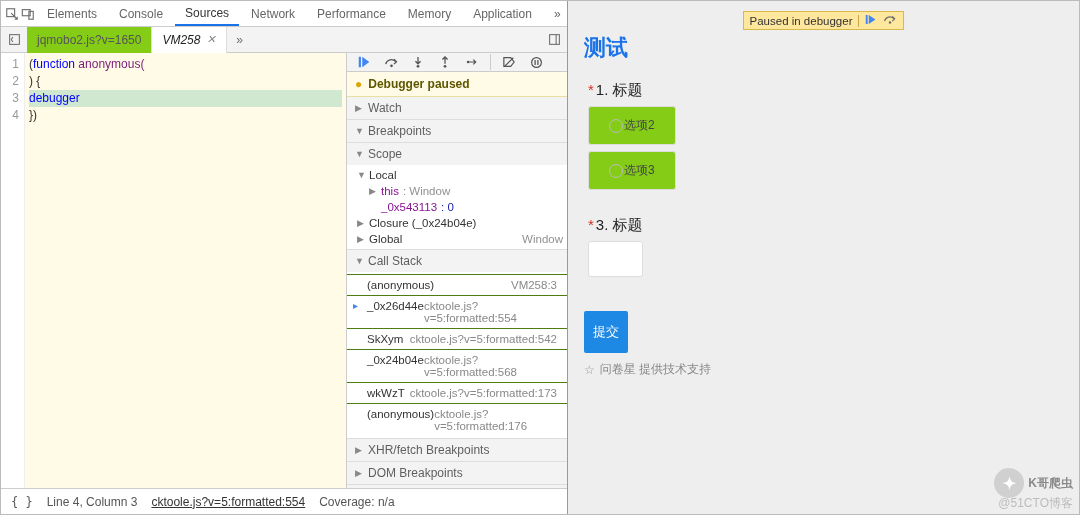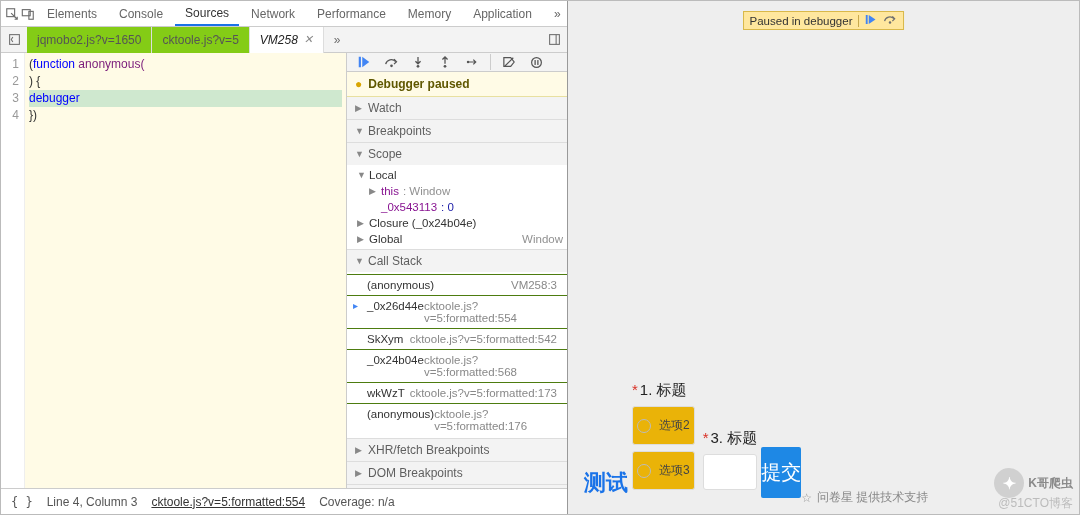--- a/index.html
+++ b/index.html
@@ -54,32 +54,32 @@
 .gray{color:#919191}
 .rowend{margin-left:auto;color:#919191}
 .stack-row{display:flex;justify-content:space-between;padding:4px 10px 4px 20px;border-top:1px solid #4d7c0f;font-family:Consolas,Menlo,monospace;font-size:11.5px}
 .stack-row .loc{color:#888}
 .stack-row .dot{position:absolute;left:6px;color:#4285f4;font-size:10px}
 .stack-row{position:relative}
 
 .dt-footer{height:26px;border-top:1px solid #ccc;display:flex;align-items:center;gap:14px;padding:0 10px;color:#555}
 .dt-footer .link{text-decoration:underline;color:#333}
 
-.page{flex:1;background:#eee;position:relative;display:flex;flex-direction:row;align-items:flex-end;padding:8px 16px}
+.page{flex:1;background:#eee;position:relative;display:flex;flex-direction:column;align-items:flex-start;padding:8px 16px}
 .paused-tip{position:absolute;top:10px;left:50%;transform:translateX(-50%);background:#ffe79e;border:1px solid #d9b84a;padding:2px 6px;display:flex;align-items:center;gap:6px;font-size:11.5px;color:#333}
 .paused-tip .blueic{color:#4285f4}
 .paused-tip .sep2{width:1px;height:12px;background:#c7a84a}
 .pg-title{text-align:center;font-size:22px;font-weight:700;color:#1a73e8;margin:24px 0 8px}
 .q{margin:10px 4px}
 .q-title{font-size:15px;color:#222;margin-bottom:6px}
 .q-title .star{color:#d93025;margin-right:2px}
-.opt{background:#eab308;border:1px solid #ddd;border-radius:3px;padding:10px 4px;margin:6px 0;display:flex;align-items:center;gap:8px;color:#444}
+.opt{background:#84cc16;border:1px solid #ddd;border-radius:3px;padding:10px 20px;margin:6px 0;display:flex;align-items:center;gap:1px;color:#444}
 .radio{width:14px;height:14px;border:1.5px solid #bbb;border-radius:50%}
 .text-input{background:#fff;border:1px solid #ddd;border-radius:3px;height:36px;margin:6px 0}
-.submit{background:#1e88e5;color:#fff;text-align:center;padding:12px 0;border-radius:2px;margin:18px 0 8px;font-size:20px;cursor:pointer}
+.submit{background:#1e88e5;color:#fff;text-align:center;padding:12px 9px;border-radius:2px;margin:18px 0 8px;font-size:13px;cursor:pointer}
 .foot-note{text-align:center;color:#888;font-size:12px;display:flex;align-items:center;justify-content:center;gap:5px}
 .star-ic{color:#999}
 
 .wx{position:absolute;right:6px;bottom:16px;display:flex;align-items:center;gap:4px;color:#8a8a8a;font-weight:700}
 .wx .circ{width:30px;height:30px;border-radius:50%;background:#d0d0d0;display:flex;align-items:center;justify-content:center;color:#fff;font-size:16px}
 .blog{position:absolute;right:6px;bottom:2px;color:#bcbcbc;font-size:12px}
 </style>
 </head>
 <body>
 
@@ -119,21 +119,20 @@
     </div>
 
     <div class="file-tabs">
       <div class="iconbtn">
           <svg width="13" height="13" viewBox="0 0 16 16" fill="none" stroke="#6e6e6e" stroke-width="1.3">
             <rect x="2" y="2" width="12" height="12"></rect>
             <path d="M6 5 L4 8 L6 11"></path>
           </svg>
         </div>
       <div class="file-tab">jqmobo2.js?v=1650</div>
-      <div class="file-tab">cktoole.js?v=5</div>
       <div class="file-tab active it">
           <span>VM258</span>
           <span class="x">✕</span>
         </div>
       <div class="iconbtn">»</div>
       <div style="flex:1"></div>
       <div class="iconbtn">
           <svg width="13" height="13" viewBox="0 0 16 16" fill="none" stroke="#6e6e6e" stroke-width="1.3">
             <rect x="2" y="2" width="12" height="12"></rect>
             <line x1="10" y1="2" x2="10" y2="14"></line>

